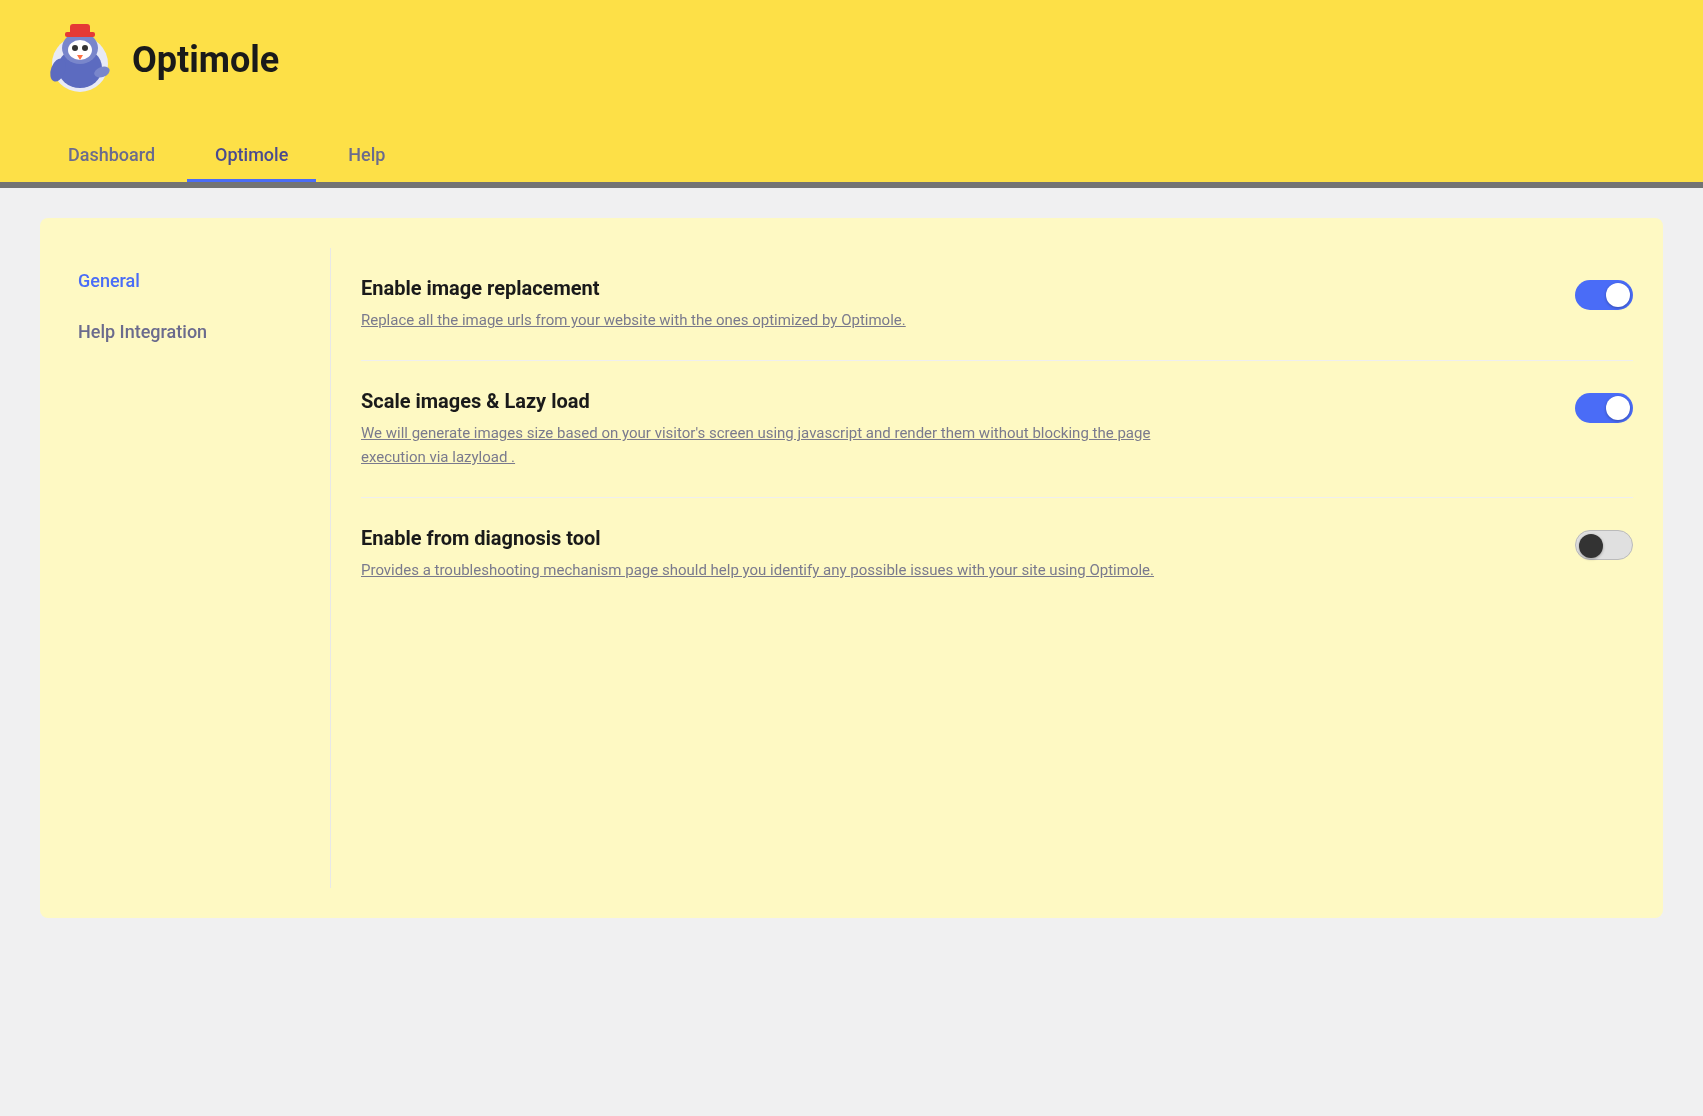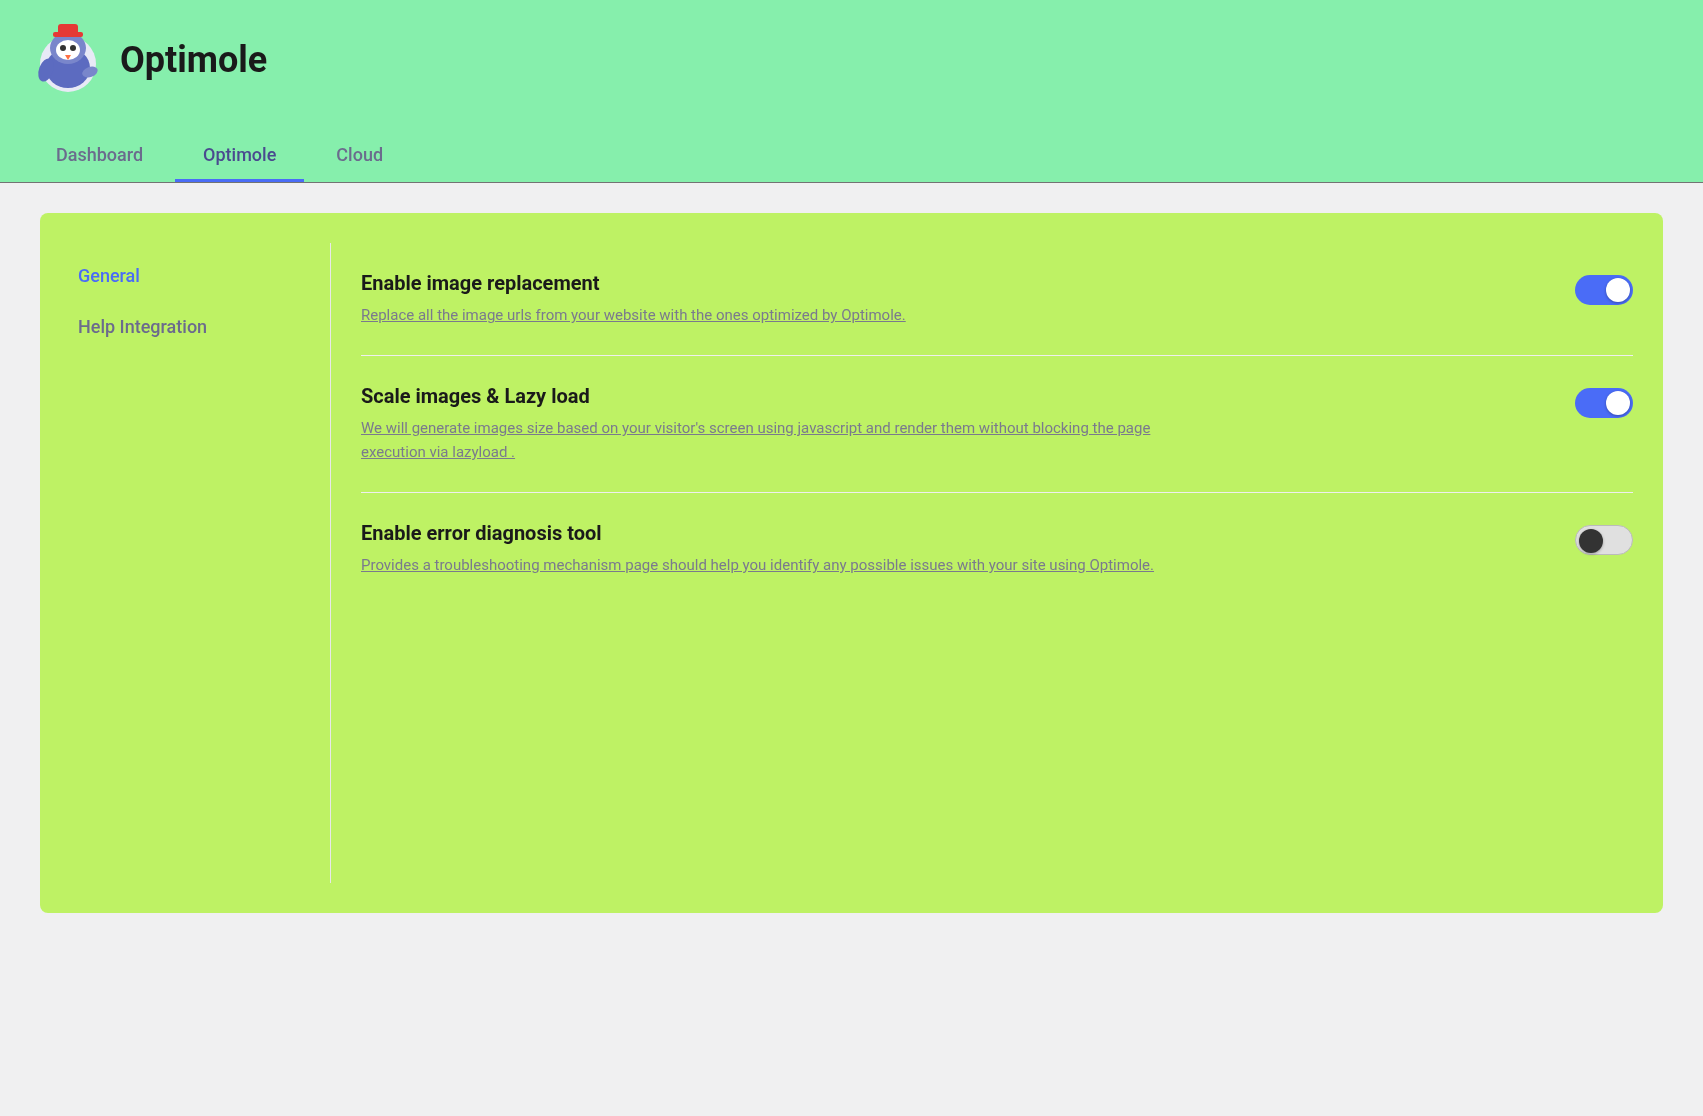--- a/index.html
+++ b/index.html
@@ -3,23 +3,23 @@
   <meta charset="utf-8">
   <style>
     * { box-sizing: border-box; margin: 0; padding: 0; }
     body {
       font-family: -apple-system, BlinkMacSystemFont, 'Segoe UI', Roboto, Oxygen, sans-serif;
       background: #f0f0f1;
       color: #333;
     }
 
     .header {
-      background: #86efac;
-      padding: 20px 40px 0 28px;
-      border-bottom: 1px solid #737373;
+      background: #fde047;
+      padding: 20px 40px 0 40px;
+      border-bottom: 6px solid #737373;
     }
 
     .logo-area {
       display: flex;
       align-items: center;
       gap: 12px;
       padding-bottom: 20px;
     }
 
     .logo-icon {
@@ -54,21 +54,21 @@
       color: #4a4a8f;
       border-bottom: 3px solid #4a6cf7;
     }
 
     .main-content {
       padding: 30px 40px;
       max-width: 1703px;
     }
 
     .settings-container {
-      background: #bef264;
+      background: #fef9c3;
       border-radius: 8px;
       padding: 30px;
       display: flex;
       gap: 0;
       min-height: 700px;
     }
 
     .sidebar {
       width: 260px;
       min-width: 260px;
@@ -204,21 +204,21 @@
 
       <ellipse cx="62" cy="52" rx="8" ry="5" fill="#7986cb" transform="rotate(-20 62 52)"></ellipse>
 
       <ellipse cx="18" cy="50" rx="7" ry="12" fill="#5c6bc0" transform="rotate(20 18 50)"></ellipse>
     </svg>
     <span class="logo-title">Optimole</span>
   </div>
   <nav class="nav-tabs">
     <a class="nav-tab">Dashboard</a>
     <a class="nav-tab active">Optimole</a>
-    <a class="nav-tab">Cloud</a>
+    <a class="nav-tab">Help</a>
   </nav>
 </div>
 
 <div class="main-content">
   <div class="settings-container">
 
     <div class="sidebar">
       <div class="sidebar-item active">
         <span>General</span>
       </div>
@@ -248,21 +248,21 @@
         </div>
         <div class="toggle-switch">
           <div class="toggle-slider on">
             <div class="toggle-knob on"></div>
           </div>
         </div>
       </div>
 
       <div class="setting-row">
         <div class="setting-text">
-          <div class="setting-title">Enable error diagnosis tool</div>
+          <div class="setting-title">Enable from diagnosis tool</div>
           <div class="setting-description">Provides a troubleshooting mechanism page should help you identify any possible issues with your site using Optimole.</div>
         </div>
         <div class="toggle-switch">
           <div class="toggle-slider off">
             <div class="toggle-knob off"></div>
           </div>
         </div>
       </div>
 
     </div>

